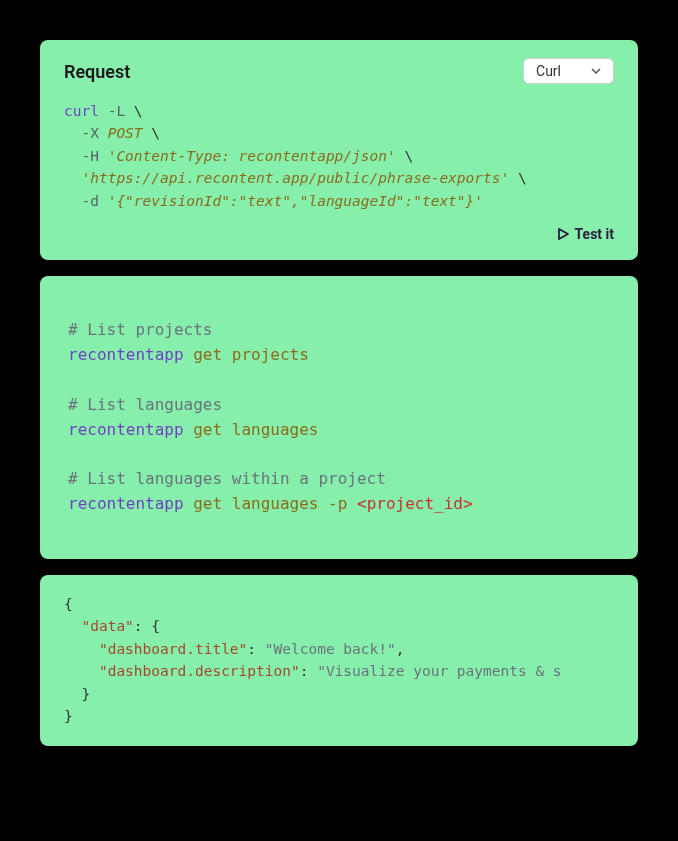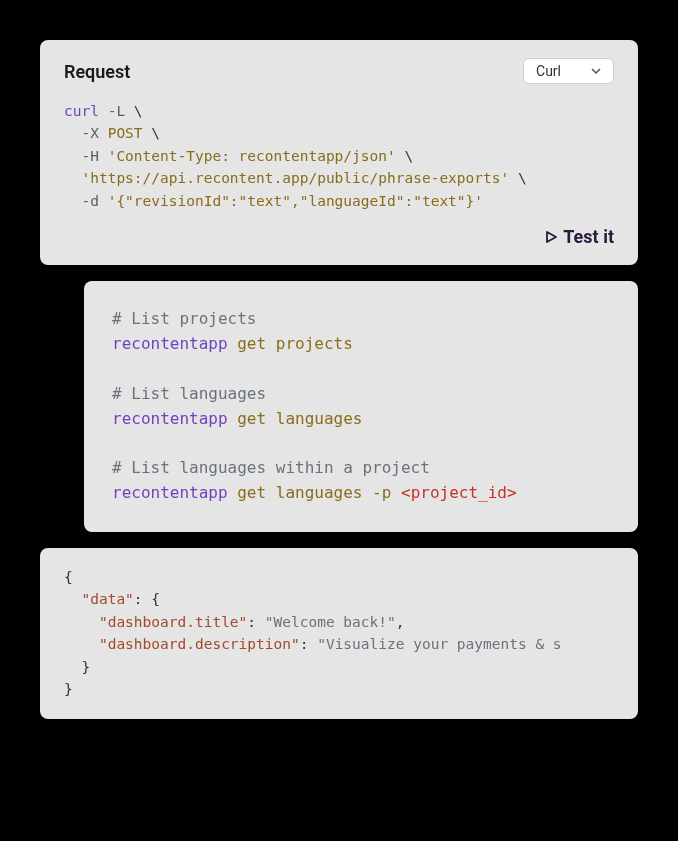--- a/index.html
+++ b/index.html
@@ -11,21 +11,21 @@
       background: #000;
       font-family: -apple-system, BlinkMacSystemFont, "Segoe UI", Roboto, sans-serif;
       width: 678px;
       height: 841px;
       padding: 40px;
       display: flex;
       flex-direction: column;
       gap: 16px;
     }
     .panel {
-      background: #e5e5e5;
+      background: #86efac;
       border-radius: 8px;
       padding: 18px 24px;
       box-shadow: 0 2px 8px rgba(0,0,0,0.08);
     }
     .panel-header {
       display: flex;
       justify-content: space-between;
       align-items: center;
       margin-bottom: 16px;
     }
@@ -53,37 +53,37 @@
     pre {
       font-family: "SFMono-Regular", Menlo, Consolas, monospace;
       font-size: 14.5px;
       line-height: 1.55;
       overflow-x: hidden;
       white-space: pre;
       color: #333;
     }
     .tok-cmd { color: #6f42c1; }
     .tok-flag { color: #586069; }
-    .tok-str { color: #8a6d1b; }
+    .tok-str { color: #8a6d1b; font-style: italic; }
     .tok-comment { color: #6a737d; }
     .tok-sub { color: #8a6d1b; }
     .tok-param { color: #c9302c; }
     .tok-punc { color: #333; }
     .tok-key { color: #a5492a; }
     .tok-val { color: #6a737d; }
     .test-row {
       display: flex;
       justify-content: flex-end;
       margin-top: 14px;
     }
     .test-btn {
       display: flex;
       align-items: center;
       gap: 6px;
-      font-size: 18px;
+      font-size: 14px;
       font-weight: 700;
       color: #2a1a3e;
       cursor: pointer;
     }
     .play-icon {
       width: 11px;
       height: 12px;
     }
   </style>
 </head>
@@ -107,21 +107,21 @@
   <div class="test-row">
     <div class="test-btn">
       <svg class="play-icon" viewBox="0 0 11 12">
         <path d="M1 1 L10 6 L1 11 Z" fill="none" stroke="#2a1a3e" stroke-width="1.8" stroke-linejoin="round"></path>
       </svg>
       <span>Test it</span>
     </div>
   </div>
 </div>
 
-<div class="panel" style="padding:26px 28px;margin-left:44px;">
+<div class="panel" style="padding:42px 28px;">
   <pre style="font-size:16px;"><span class="tok-comment"># List projects</span>
 <span class="tok-cmd">recontentapp</span><span class="tok-sub"> get</span><span class="tok-sub"> projects</span>
 
 <span class="tok-comment"># List languages</span>
 <span class="tok-cmd">recontentapp</span><span class="tok-sub"> get</span><span class="tok-sub"> languages</span>
 
 <span class="tok-comment"># List languages within a project</span>
 <span class="tok-cmd">recontentapp</span><span class="tok-sub"> get</span><span class="tok-sub"> languages</span><span class="tok-sub"> -p</span><span class="tok-param"> &lt;project_id&gt;</span></pre>
 </div>
 

